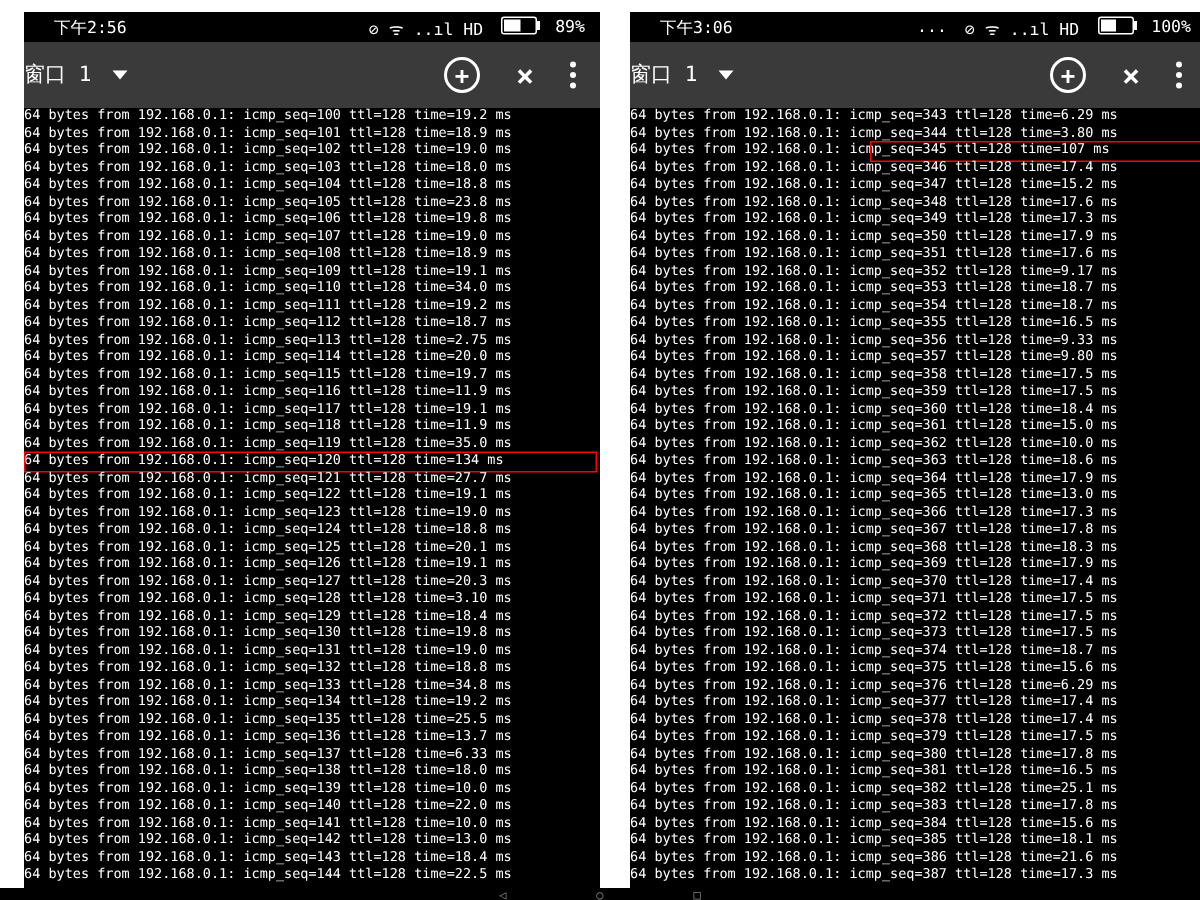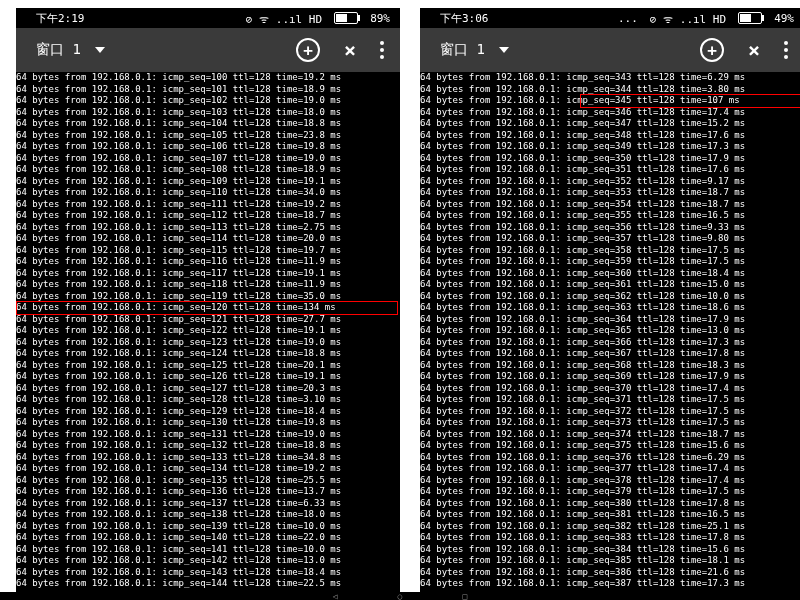--- a/index.html
+++ b/index.html
@@ -1,44 +1,44 @@
 <!DOCTYPE html>
 <html><head>
 <meta charset="utf-8">
 <style>
 html,body{margin:0;padding:0;width:800px;height:600px;background:#fff;overflow:hidden;font-family:monospace}
 .pane{position:absolute;top:8px;bottom:8px;width:384px;background:#000}
 .left{left:16px}
 .right{left:420px}
 .statusbar{height:20px;background:#000;color:#fff;display:flex;align-items:center;font-size:11px}
 .sb-l{flex:1;padding-left:20px}
-.sb-r{display:flex;gap:12px;padding-right:10px;align-items:center}
+.sb-r{display:flex;gap:12px;padding-right:10px;}
 .topbar{height:44px;background:#3a3a3a;display:flex;align-items:center;color:#fff;font-size:14px}
-.winlabel{display:flex;align-items:center;gap:14px;padding-left:20px}
+.winlabel{display:flex;align-items:center;gap:14px;}
 .tri{width:0;height:0;border-left:5px solid transparent;border-right:5px solid transparent;border-top:6px solid #fff}
 .right-btns{margin-left:auto;display:flex;gap:24px;padding-right:16px;align-items:center}
 .circplus{width:20px;height:20px;border:2px solid #fff;border-radius:50%;display:flex;align-items:center;justify-content:center;font-size:16px;font-weight:bold}
 .xbtn{font-size:20px;font-weight:bold}
 .dots{display:flex;flex-direction:column;gap:3px}
 .dots div{width:4px;height:4px;border-radius:50%;background:#fff}
 .term{color:#fff;font-size:9px;line-height:11.5px;padding:0;overflow:hidden;white-space:pre}
 .row{display:block;height:11.5px;position:relative}
 .hl{position:absolute;border:1px solid red;pointer-events:none}
 .nav{position:absolute;left:0;right:0;bottom:0;height:8px;background:#000;display:flex;justify-content:center;align-items:center;gap:60px}
 .nav span{color:#888;font-size:8px}
 .battery{display:inline-block;width:22px;height:10px;border:1px solid #fff;border-radius:2px;position:relative}
 .battery::after{content:"";position:absolute;right:-3px;top:2px;width:2px;height:6px;background:#fff}
 .battery .fill{position:absolute;left:1px;top:1px;bottom:1px;background:#fff}
 </style>
 </head>
 <body>
 
 <div class="pane left">
   <div class="statusbar">
-    <span class="sb-l">下午2:19</span>
+    <span class="sb-l">下午2:56</span>
     <span class="sb-r">
       <span>⊘ ᯤ ..ıl HD</span>
       <span class="battery">
           <span class="fill" style="width:50%"></span>
         </span>
       <span>89%</span>
     </span>
   </div>
   <div class="topbar">
     <div class="winlabel">
@@ -60,21 +60,21 @@
 
 <div class="pane right">
   <div class="statusbar">
     <span class="sb-l">下午3:06</span>
     <span class="sb-r">
       <span>...</span>
       <span>⊘ ᯤ ..ıl HD</span>
       <span class="battery">
           <span class="fill" style="width:49%"></span>
         </span>
-      <span>49%</span>
+      <span>100%</span>
     </span>
   </div>
   <div class="topbar">
     <div class="winlabel">
       <span>窗口 1</span>
       <span class="tri"></span>
     </div>
     <div class="right-btns">
       <span class="circplus">+</span>
       <span class="xbtn">×</span>

